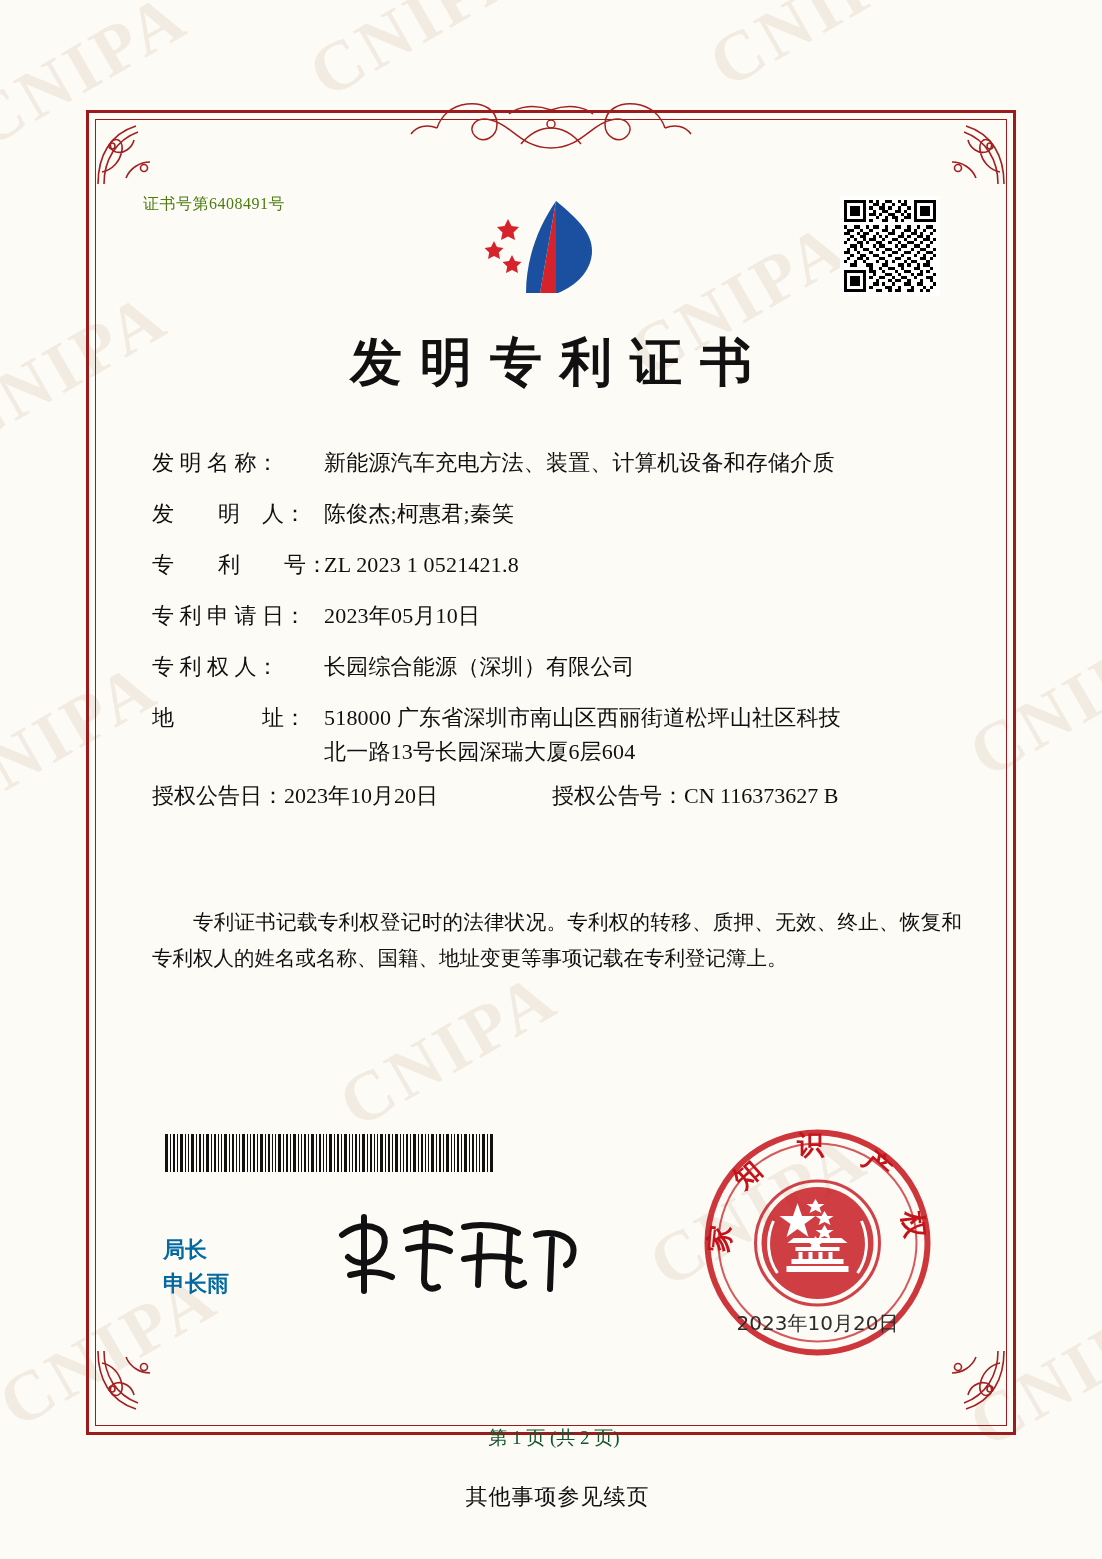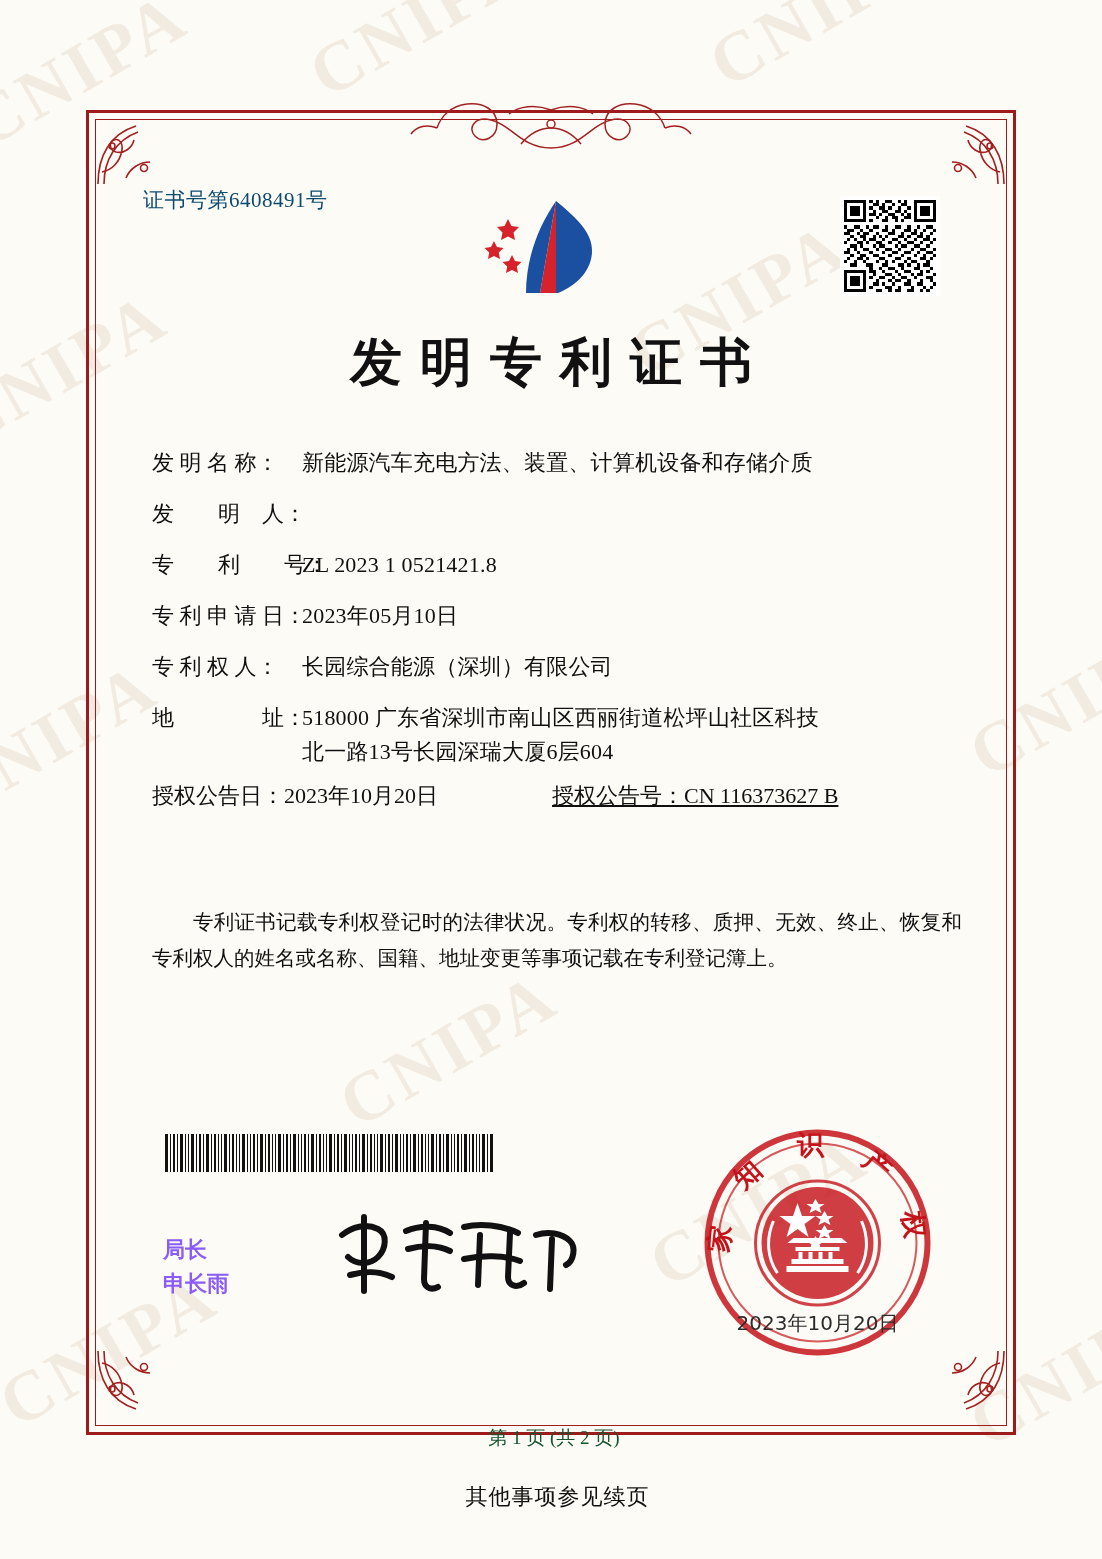--- a/index.html
+++ b/index.html
@@ -80,23 +80,23 @@
     width: 360px;
     height: 74px;
     color: #a32020;
   }
   .top-ornament svg { width: 100%; height: 100%; display: block; }
 
   
   .cert-no {
     position: absolute;
     left: 143px;
-    top: 186px;
-    font-size: 21px;
-    color: #0c4a6e;
+    top: 194px;
+    font-size: 16px;
+    color: #4d7c0f;
     letter-spacing: .5px;
   }
 
   .logo {
     position: absolute;
     left: 50%;
     transform: translateX(-50%);
     top: 193px;
     width: 166px;
     height: 110px;
@@ -135,20 +135,21 @@
     top: 452px;
     width: 800px;
     font-size: 22px;
     color: #101010;
     line-height: 1;
   }
   .frow {
     display: flex;
     align-items: flex-start;
     margin-bottom: 29px;
+    gap: 22px;
   }
   .flabel {
     width: 150px;
     flex: 0 0 150px;
     white-space: nowrap;
     letter-spacing: 0px;
   }
   .fvalue {
     flex: 1;
     letter-spacing: .2px;
@@ -156,21 +157,21 @@
   .fvalue .line2 { display: block; margin-top: 12px; }
 
   .frow.addr { margin-bottom: 22px; }
 
   .row-dual {
     display: flex;
     align-items: flex-start;
     margin-bottom: 22px;
   }
   .row-dual .seg1 { width: 400px; flex: 0 0 400px; }
-  .row-dual .seg2 { flex: 1; text-decoration: underline; }
+  .row-dual .seg2 { flex: 1; }
 
   
   .paras {
     position: absolute;
     left: 152px;
     top: 905px;
     width: 810px;
     font-size: 20.5px;
     line-height: 1.75;
     color: #101010;
@@ -191,21 +192,21 @@
   }
   .barcode svg { width: 100%; height: 100%; display: block; }
 
   
   .sig-label {
     position: absolute;
     left: 163px;
     top: 1233px;
     font-size: 22px;
     line-height: 1.55;
-    color: #8b5cf6;
+    color: #0369a1;
     font-weight: 600;
   }
   .signature {
     position: absolute;
     left: 330px;
     top: 1205px;
     width: 250px;
     height: 95px;
     color: #111;
   }
@@ -562,20 +563,21 @@
 
   <div class="fields">
 
     <div class="frow">
       <div class="flabel">发 明 名 称：</div>
       <div class="fvalue">新能源汽车充电方法、装置、计算机设备和存储介质</div>
     </div>
 
     <div class="frow">
       <div class="flabel">发　　明　人：</div>
+      <div class="fvalue">陈俊杰;柯惠君;秦笑</div>
     </div>
 
     <div class="frow">
       <div class="flabel">专　　利　　号：</div>
       <div class="fvalue">ZL 2023 1 0521421.8</div>
     </div>
 
     <div class="frow">
       <div class="flabel">专 利 申 请 日：</div>
       <div class="fvalue">2023年05月10日</div>

